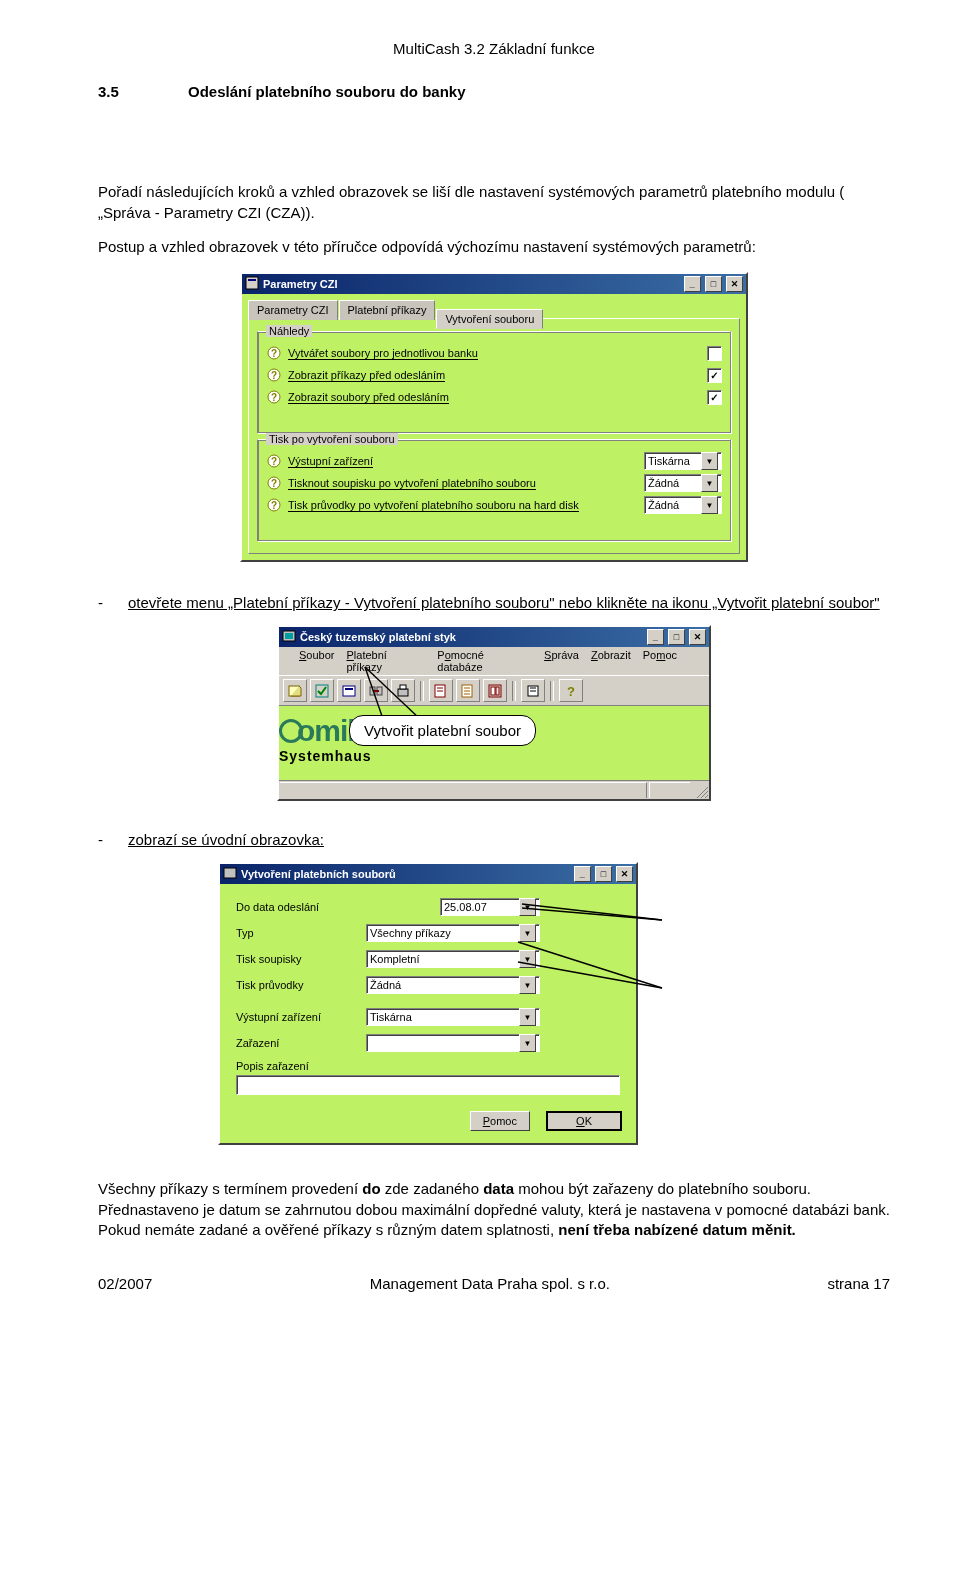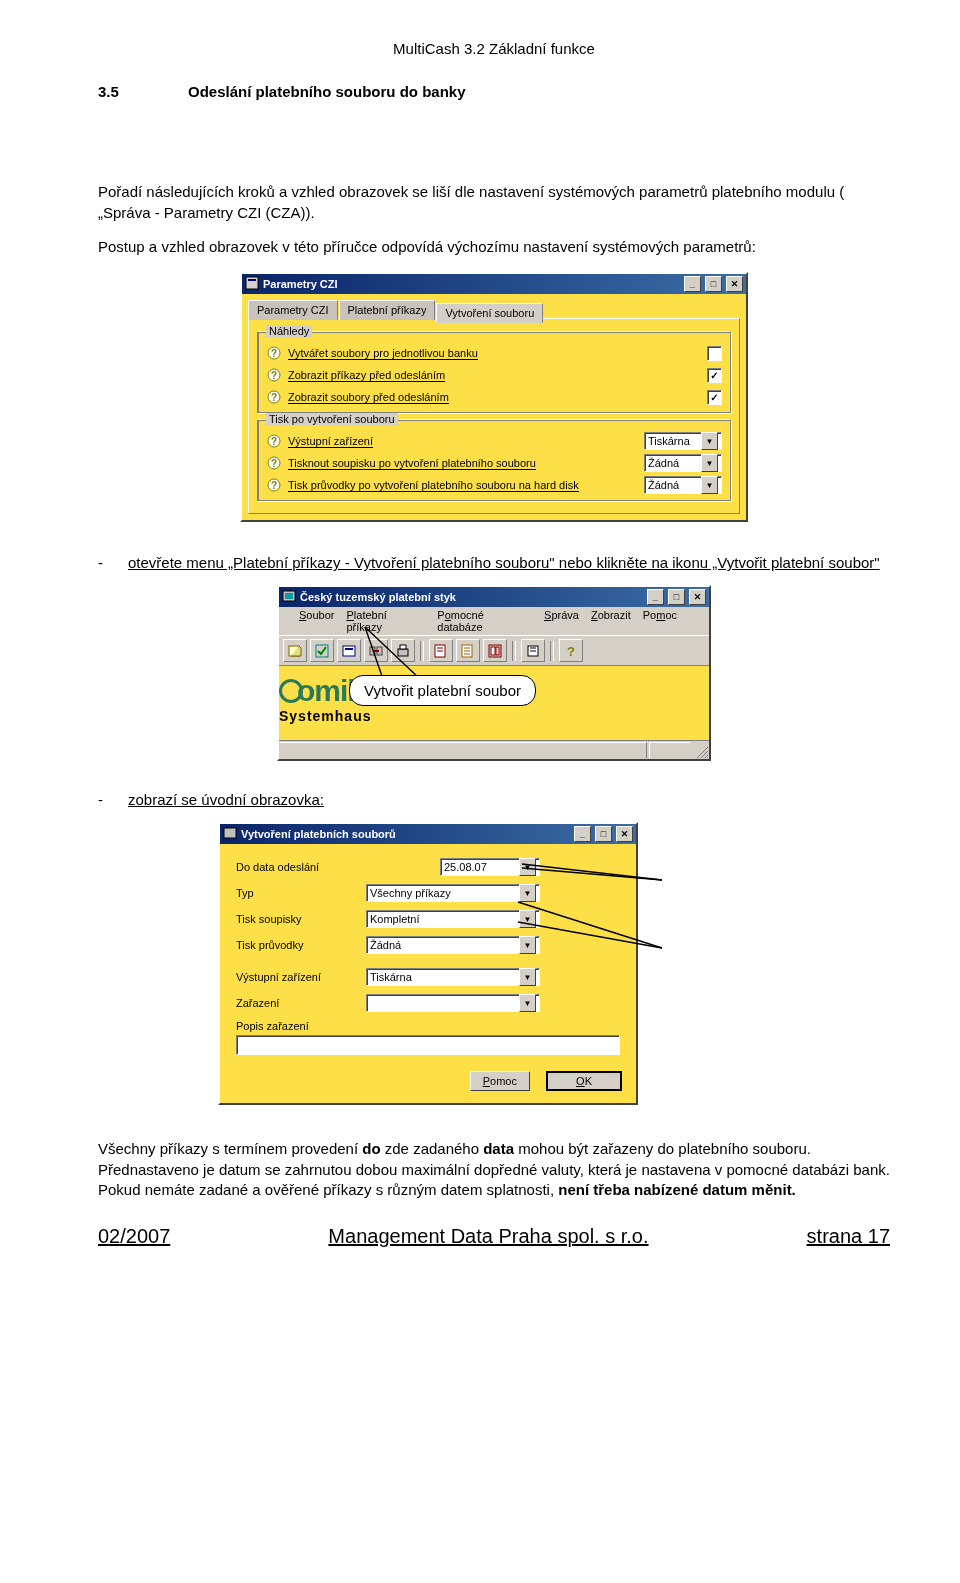--- a/index.html
+++ b/index.html
@@ -16,21 +16,21 @@
   .section-row { display: flex; margin-bottom: 48px; }
   .section-num { font-weight: bold; width: 90px; font-size: 15px; }
   .section-title { font-weight: bold; font-size: 15px; }
   .para { font-size: 15px; line-height: 1.38; margin: 14px 0; }
   .bullet-row { display: flex; margin: 14px 0; }
   .bullet-dash { width: 30px; }
   .bullet-text { flex: 1; text-decoration: underline; }
 
   
   .win-window {
-    background: #fde047;
+    background: #bef264;
     border-top: 2px solid #fff;
     border-left: 2px solid #fff;
     border-right: 2px solid #404040;
     border-bottom: 2px solid #404040;
     display: inline-block;
     font-family: Tahoma, Arial, sans-serif;
     font-size: 11px;
     color: #000;
   }
   .titlebar {
@@ -56,34 +56,34 @@
   }
   .tabbar { display: flex; padding: 4px 6px 0 6px; }
   .tab {
     background: #d4d0c8;
     border-top: 1px solid #fff; border-left: 1px solid #fff; border-right: 1px solid #808080;
     padding: 3px 8px;
     margin-right: 1px;
     font-size: 11px;
     position: relative;
   }
-  .tab.active { border-bottom: 1px solid #d4d0c8; z-index: 2; top: 5px; }
+  .tab.active { border-bottom: 1px solid #d4d0c8; z-index: 2; top: 11px; }
   .tab.inactive { background: #c8c4bc; top: 2px; }
   .tabpanel {
     margin: 0 6px 6px 6px;
     border-top: 1px solid #fff; border-left: 1px solid #fff;
     border-right: 1px solid #808080; border-bottom: 1px solid #808080;
     padding: 6px 8px;
   }
   .groupbox {
     border: 1px solid #808080;
     border-top-color: #fff;
     margin: 6px 0;
     position: relative;
-    padding: 10px 8px 4px 8px;
+    padding: 10px 8px 24px 8px;
     box-shadow: inset 1px 1px 0 #808080, 1px 1px 0 #fff;
   }
   .groupbox > .legend {
     position: absolute; top: -7px; left: 8px;
     background: #d4d0c8; padding: 0 3px; font-size: 11px;
   }
   .fieldrow { display: flex; align-items: center; height: 22px; }
   .qicon {
     width: 16px; height: 16px;
     display: inline-flex; align-items: center; justify-content: center;
@@ -168,21 +168,21 @@
   .drow .dlabel { width: 130px; }
   .btnrow { text-align: right; padding: 8px 14px 12px 0; }
   .wbutton {
     border-top: 1px solid #fff; border-left: 1px solid #fff;
     border-right: 1px solid #404040; border-bottom: 1px solid #404040;
     background: #d4d0c8; padding: 3px 12px; font-size: 11px;
     display: inline-block;
   }
   .footer {
     display: flex; justify-content: space-between;
-    font-size: 20px; margin-top: 24px; text-decoration: underline;
+    font-size: 15px; margin-top: 34px;
   }
   .center-block { display: flex; justify-content: center; }
   .callout-stack { display: flex; flex-direction: column; gap: 14px; }
 </style>
 </head>
 <body>
 
 <div class="header-title">MultiCash 3.2 Základní funkce</div>
 
 <div class="section-row">

